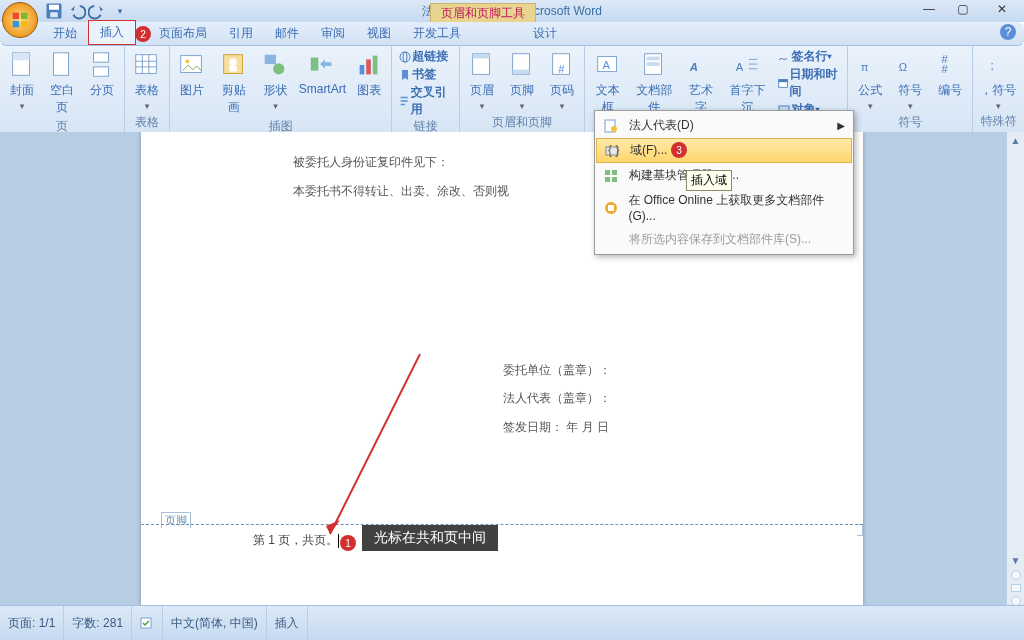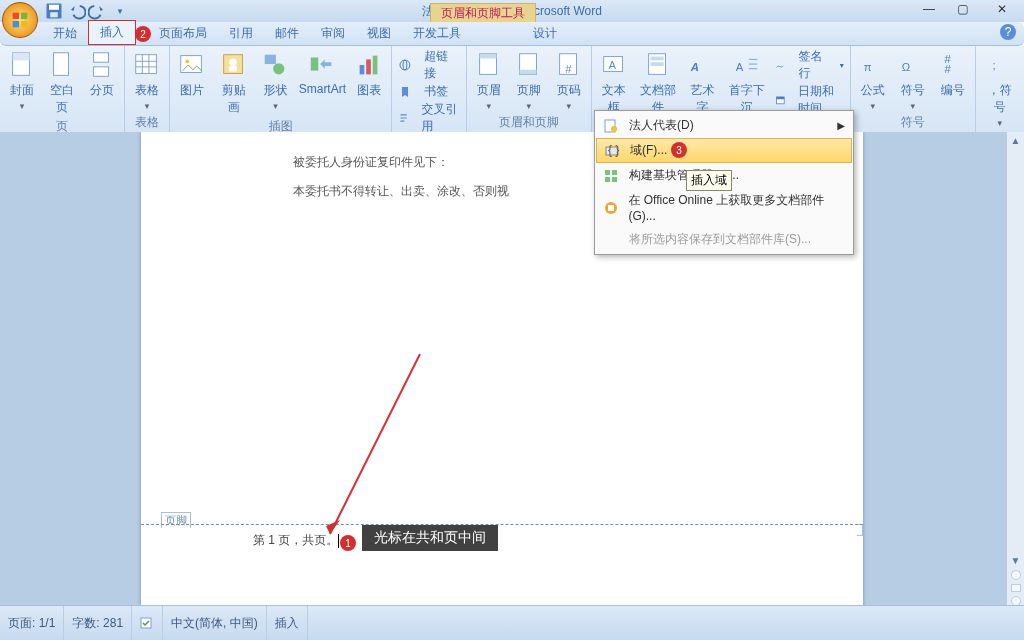--- a/index.html
+++ b/index.html
@@ -26,21 +26,21 @@
 .marker.m2{ top:26px; left:135px;}
 
 .ribbon { height:88px; background:linear-gradient(#eaf2fb,#d6e5f5); border-bottom:1px solid #a4c0e4; display:flex; }
 .grp { border-right:1px solid #b8cee7; padding:2px 4px 0; display:flex; flex-direction:column; justify-content:space-between;}
 .grp-row { display:flex; gap:4px; align-items:flex-start; }
 .rbtn { display:flex; flex-direction:column; align-items:center; justify-content:flex-start; gap:2px; padding:2px 3px; min-width:36px; color:#3b6db4; text-align:center;}
 .rbtn.big svg{width:30px;height:30px;}
 .rbtn .chev{font-size:9px;color:#666;}
 .grp-label { text-align:center; color:#5f7fa8; padding-bottom:2px;}
 .small-list { display:flex; flex-direction:column; gap:1px; }
-.small-item { display:flex; align-items:center; gap:12px; color:#3b6db4; padding:0 2px;}
+.small-item { display:flex; align-items:center; gap:0; color:#3b6db4; padding:0 2px;font-weight:bold;}
 .small-item svg{width:14px;height:14px;}
 
 .workspace { position:absolute; top:132px; left:0; right:0; bottom:20px; background:#b6cde4; overflow:hidden;}
 .page { position:absolute; left:141px; top:0; width:722px; height:100%; background:#fff; box-shadow:0 0 4px rgba(0,0,0,.3);}
 .page-content { padding:16px 150px 0 152px; font-family:"SimSun"; color:#555; font-size:16px; line-height:2.4;}
 .sign-block { margin-top:150px; margin-left:210px; font-family:"FangSong","SimSun"; }
 .footer-divider{ position:absolute; top:392px; left:0; right:0; border-top:1px dashed #6b8fb7;}
 .footer-tag { position:absolute; top:380px; left:20px; font-size:11px; color:#6b8fb7; border:1px solid #a8c0db; border-bottom:none; background:#fff; padding:0 3px;}
 .footer-tag2 { position:absolute; top:392px; right:0; width:6px; height:12px; border:1px solid #a8c0db; border-left:none;}
 .footer-text { position:absolute; top:400px; left:112px; font-family:"SimSun"; font-size:13px; color:#444;}
@@ -372,20 +372,25 @@
       </div>
     <div class="grp-label">特殊符号</div>
   </div>
 </div>
 
 <div class="workspace">
   <div class="page">
     <div class="page-content">
       <div>被委托人身份证复印件见下：</div>
       <div>本委托书不得转让、出卖、涂改、否则视</div>
+      <div class="sign-block">
+        <div>委托单位（盖章）：</div>
+        <div>法人代表（盖章）：</div>
+        <div>签发日期：      年      月      日</div>
+      </div>
     </div>
     <div class="footer-tag">页脚</div>
     <div class="footer-tag2"></div>
     <div class="footer-divider"></div>
     <div class="footer-text"><span>第 1 页，共页。</span><span class="cursor-line"></span></div>
   </div>
 </div>
 
 <svg class="arrow-svg" width="120" height="200">
   <line x1="100" y1="10" x2="10" y2="190" stroke="#d23030" stroke-width="2"></line>

